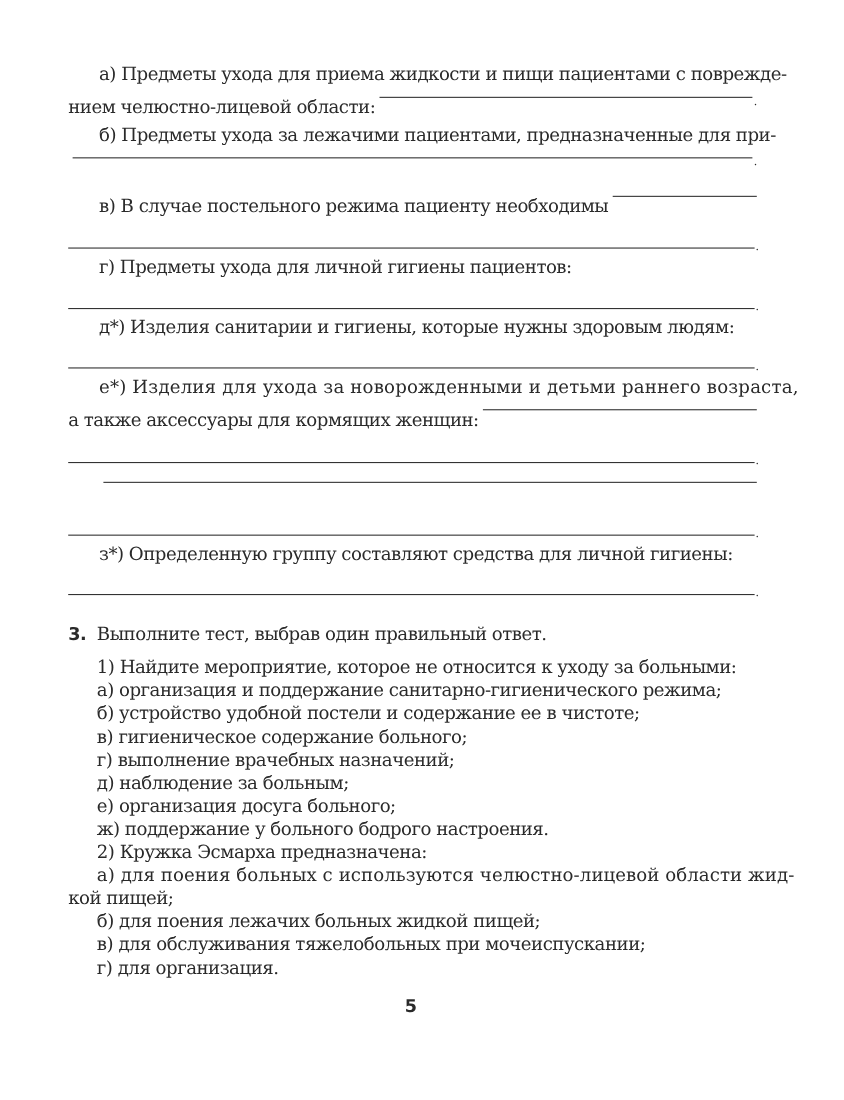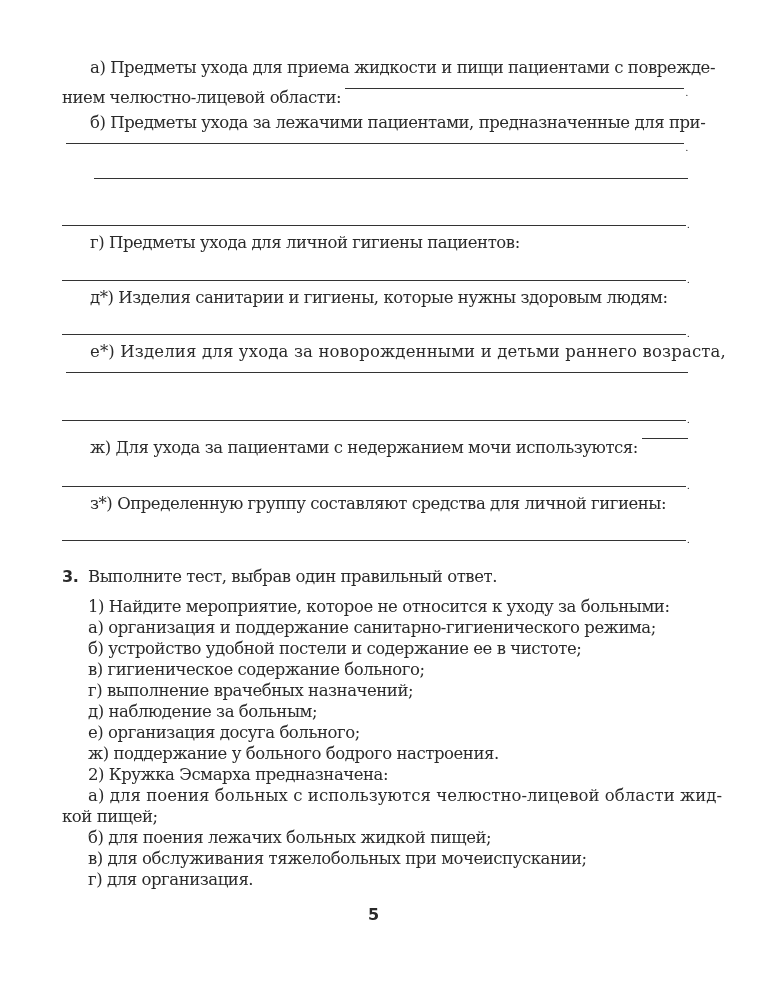--- a/index.html
+++ b/index.html
@@ -33,46 +33,47 @@
     <span class="dot">.</span>
   </div>
 
   <div class="row ind" style="top:113px"><span>б) Предметы ухода за лежачими пациентами, предназначенные для при-</span></div>
   <div class="row fill" style="top:143px">
     <span class="ln"></span>
     <span class="dot">.</span>
   </div>
 
   <div class="row ind fill" style="top:178px">
+    <span class="t">в) В случае постельного режима пациенту необходимы</span>
     <span class="ln"></span>
   </div>
   <div class="fullline" style="top:225px">
       <span class="d">.</span>
     </div>
 
   <div class="row ind" style="top:233px"><span>г) Предметы ухода для личной гигиены пациентов:</span></div>
   <div class="fullline" style="top:280px">
       <span class="d">.</span>
     </div>
 
   <div class="row ind" style="top:288px"><span>д*) Изделия санитарии и гигиены, которые нужны здоровым людям:</span></div>
   <div class="fullline" style="top:334px">
       <span class="d">.</span>
     </div>
 
   <div class="row ind" style="top:342px; letter-spacing:0.15px;text-align:right;"><span>е*) Изделия для ухода за новорожденными и детьми раннего возраста,</span></div>
   <div class="row fill" style="top:372px">
+    <span class="t">а также аксессуары для кормящих женщин:</span>
     <span class="ln"></span>
   </div>
   <div class="fullline" style="top:420px">
       <span class="d">.</span>
     </div>
 
   <div class="row ind fill" style="top:438px">
-    <span class="t">ж) Для ухода за пациентами с недержанием мочи используются:</span>
     <span class="ln"></span>
   </div>
   <div class="fullline" style="top:486px">
       <span class="d">.</span>
     </div>
 
   <div class="row ind" style="top:494px"><span>з*) Определенную группу составляют средства для личной гигиены:</span></div>
   <div class="fullline" style="top:540px">
       <span class="d">.</span>
     </div>

